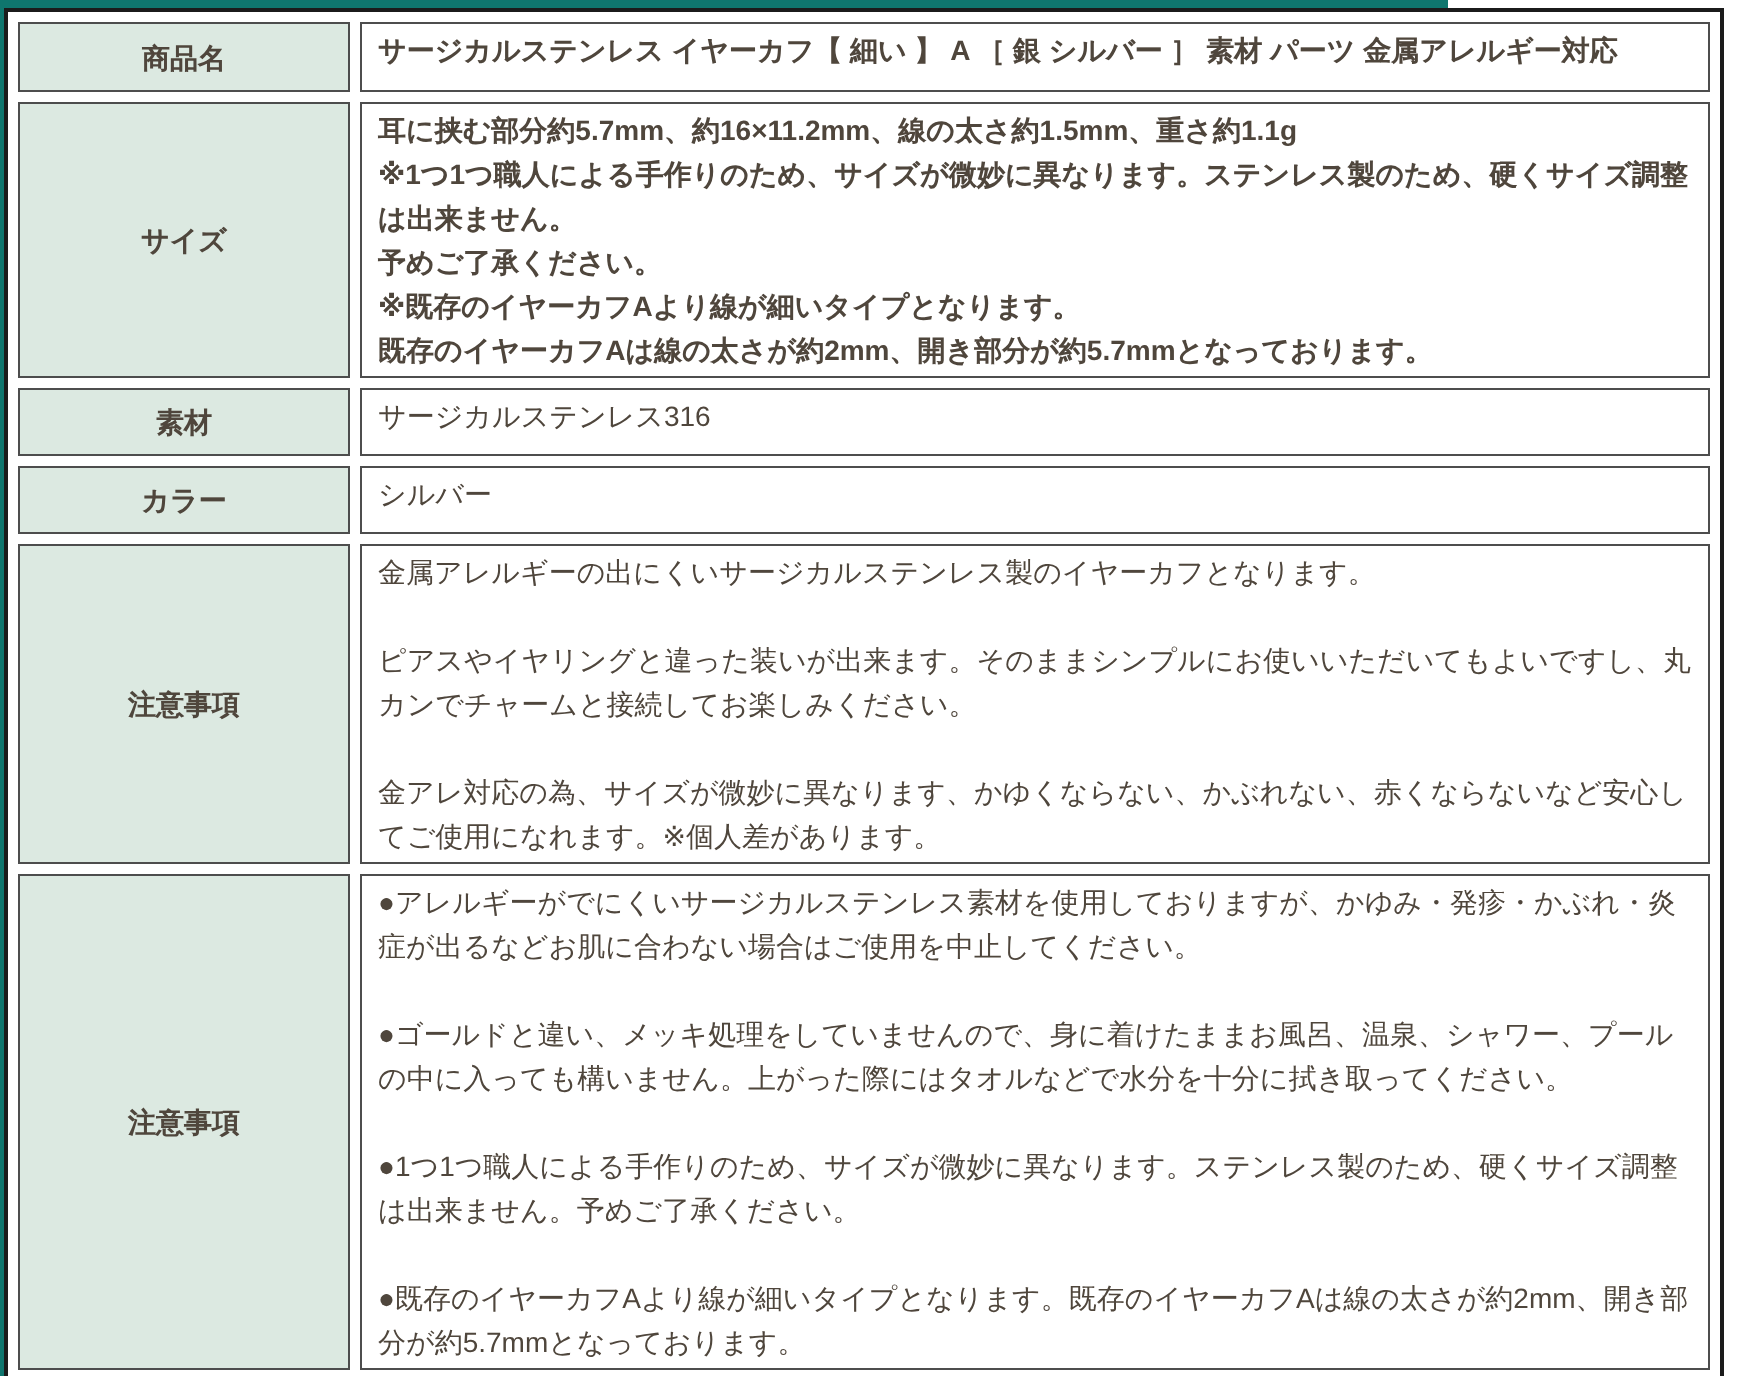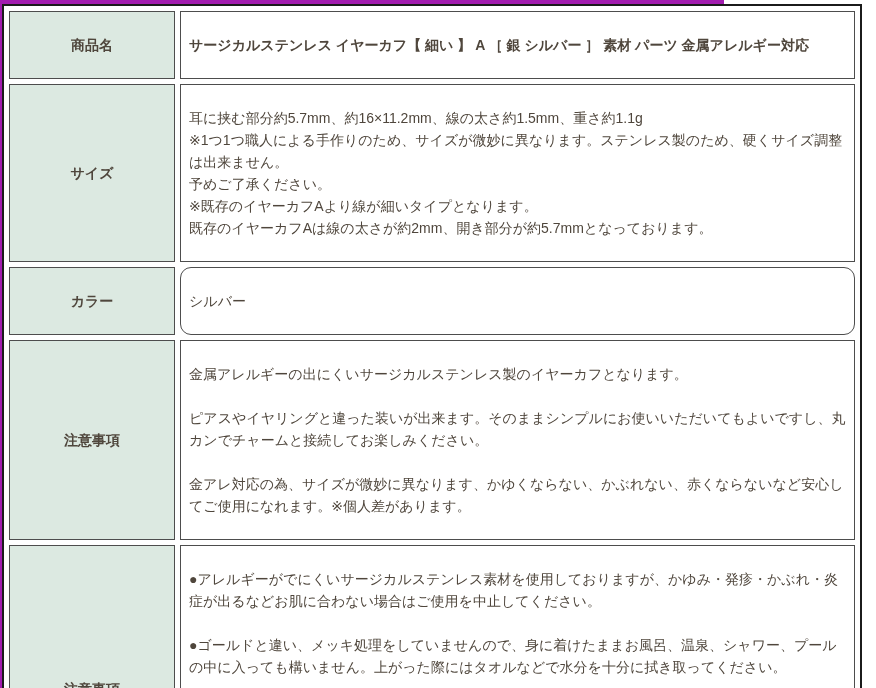--- a/index.html
+++ b/index.html
@@ -4,21 +4,21 @@
 <style>
   html, body {
     margin: 0;
     padding: 0;
     background: #ffffff;
     font-family: "Liberation Sans", "DejaVu Sans", sans-serif;
   }
   .page {
     width: 724px;
     height: 688px;
-    background: #a21caf;
+    background: #0f766e;
     box-sizing: border-box;
     padding: 4px 0 0 2px;
   }
   table.spec-table {
     border-collapse: separate;
     border-spacing: 5px;
     border: 2px solid #1b1b1b;
     width: 860px;
     table-layout: fixed;
     background: #ffffff;
@@ -36,48 +36,52 @@
     background: #dce9e1;
     font-weight: bold;
     text-align: center;
     vertical-align: middle;
     padding: 4px 6px;
   }
   table.spec-table td {
     background: #ffffff;
     text-align: left;
     vertical-align: top;
-    padding: 22px 8px;
+    padding: 2px 8px;
     white-space: pre-wrap;
     overflow-wrap: break-word;
   }
   tr.row-name td   { height: 35px;  font-weight: bold; }
-  tr.row-size td   { height: 134px; }
+  tr.row-size td   { height: 134px; font-weight: bold; }
   tr.row-material td { height: 34px; }
-  tr.row-color td  { height: 34px; border-radius: 11px; }
+  tr.row-color td  { height: 34px; }
   tr.row-desc td   { height: 150px; }
   tr.row-note td   { height: 242px; }
 </style>
 </head>
 <body>
 
 <div class="page">
   <table class="spec-table">
     <tbody>
       <tr class="row-name">
         <th>商品名</th>
         <td>サージカルステンレス イヤーカフ【 細い 】 A ［ 銀 シルバー ］ 素材 パーツ 金属アレルギー対応</td>
       </tr>
       <tr class="row-size">
         <th>サイズ</th>
         <td>耳に挟む部分約5.7mm、約16×11.2mm、線の太さ約1.5mm、重さ約1.1g
 ※1つ1つ職人による手作りのため、サイズが微妙に異なります。ステンレス製のため、硬くサイズ調整は出来ません。
 予めご了承ください。
 ※既存のイヤーカフAより線が細いタイプとなります。
 既存のイヤーカフAは線の太さが約2mm、開き部分が約5.7mmとなっております。</td>
+      </tr>
+      <tr class="row-material">
+        <th>素材</th>
+        <td>サージカルステンレス316</td>
       </tr>
       <tr class="row-color">
         <th>カラー</th>
         <td>シルバー</td>
       </tr>
       <tr class="row-desc">
         <th>注意事項</th>
         <td>金属アレルギーの出にくいサージカルステンレス製のイヤーカフとなります。
 
 ピアスやイヤリングと違った装いが出来ます。そのままシンプルにお使いいただいてもよいですし、丸カンでチャームと接続してお楽しみください。

